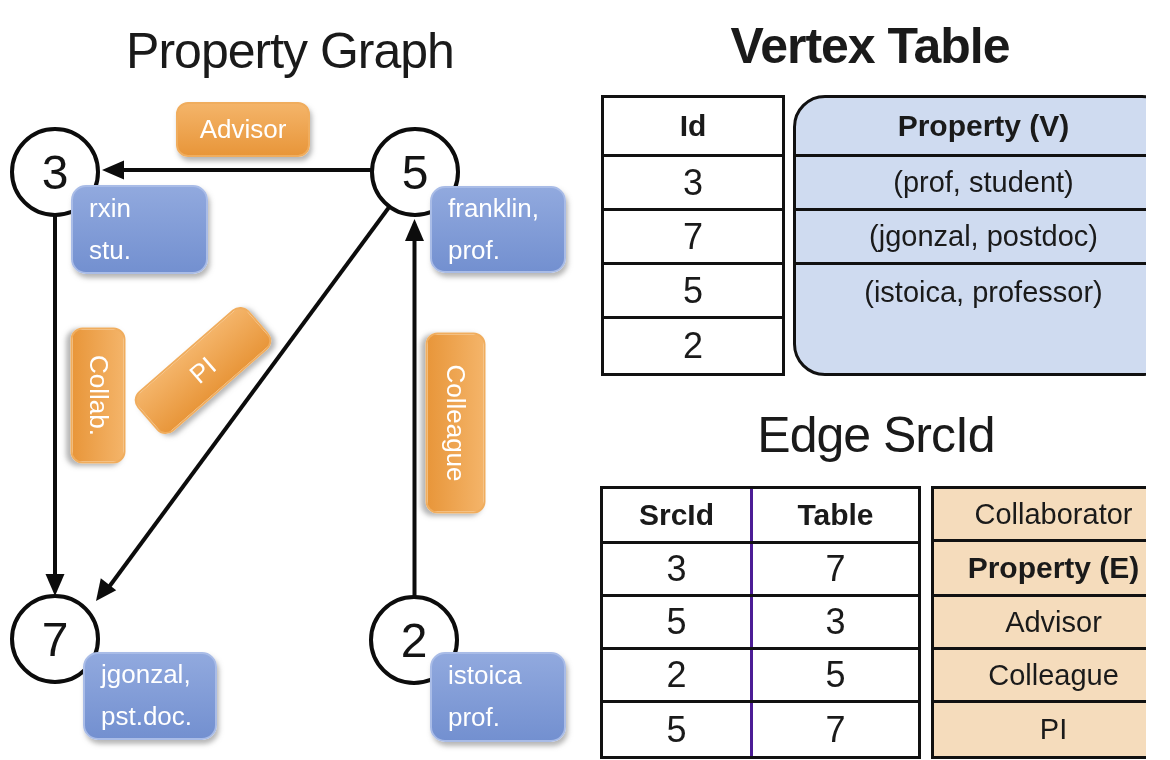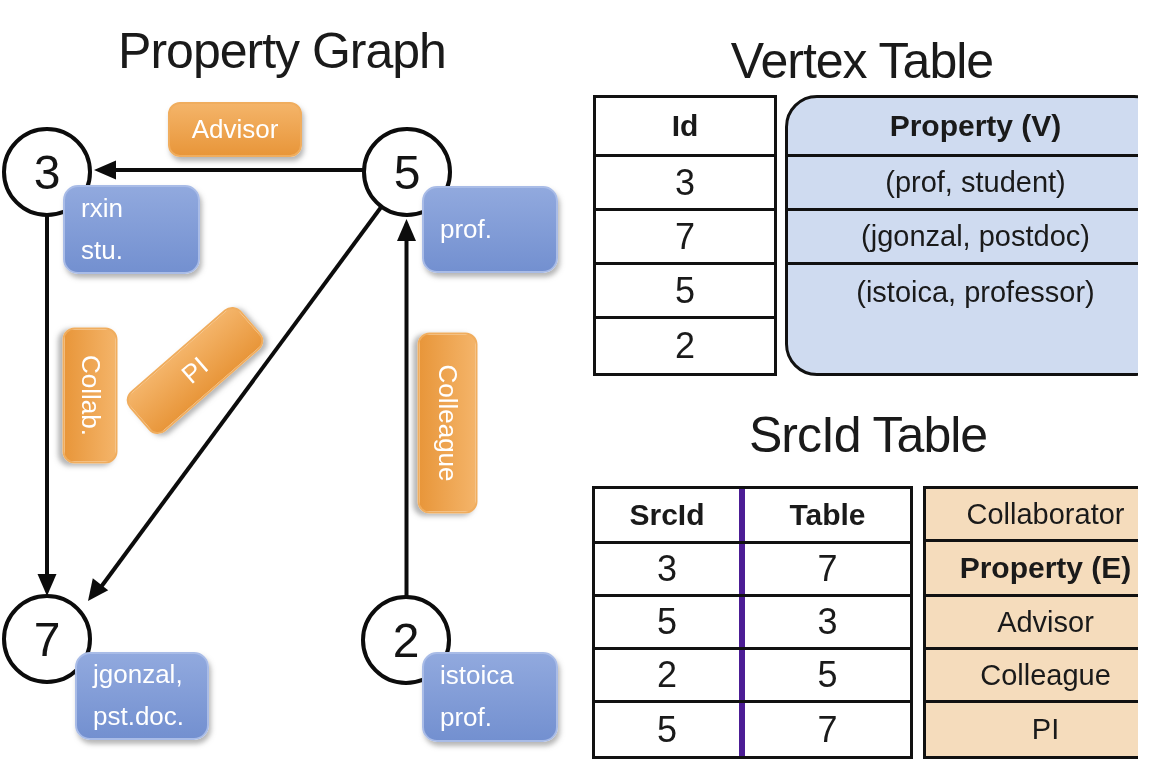--- a/index.html
+++ b/index.html
@@ -1,18 +1,18 @@
 <!DOCTYPE html>
 <html style="--orange-light: #f4b469; --orange-dark: #e8963a; --orange-border: #f0ad5e; --blue-light: #91a9de; --blue-dark: #7390d0; --blue-border: #a9bce7; --vertex-fill: #cfdbf0; --edge-fill: #f5dcbc; --line: #111111;"><head>
 <meta charset="utf-8">
 <style>
   html,body{margin:0;padding:0;background:#fff;}
   .stage{
     position:relative;width:1138px;height:760px;background:#ffffff;overflow:hidden;
-    font-family:"Liberation Sans","DejaVu Sans",sans-serif;color:#111;
+    font-family:"Liberation Sans","DejaVu Sans",sans-serif;color:#111;margin-left:8px;
   }
 
   
   .big-title{
     position:absolute;text-align:center;font-size:50px;letter-spacing:-1px;
     color:#1a1a1a;font-weight:400;white-space:nowrap;
   }
 
   
   svg.edges{position:absolute;left:0;top:0;}
@@ -56,21 +56,21 @@
   }
   .tcol .row:last-child{border-bottom:none;}
   .tcol .row.hdr{font-weight:bold;font-size:30px;}
   .tcol .row.num{font-size:36px;}
   .vfill{background:var(--vertex-fill,#cfdbf0);border-radius:32px;}
   .efill{background:var(--edge-fill,#f5dcbc);}
   .split{display:flex;}
   .split .cell{
     box-sizing:border-box;display:flex;align-items:center;justify-content:center;flex:0 0 auto;
   }
-  .split .cell.first{border-right:6px solid #4c1d95;}
+  .split .cell.first{border-right:3px solid #4c1d95;}
 </style>
 </head>
 <body>
 
 <div class="stage">
 
   <div class="big-title" style="left:32px;top:22px;width:500px;">Property Graph</div>
 
   <svg class="edges" width="1170" height="760" viewBox="0 0 1170 760">
 
@@ -122,49 +122,50 @@
   </div>
   <div class="node" style="left:361px;top:595px;">
     <span>2</span>
   </div>
 
   <div class="card" style="left:63px;top:185px;width:137px;height:89px;">
     <span>rxin</span>
     <span>stu.</span>
   </div>
   <div class="card" style="left:422px;top:186px;width:136px;height:87px;">
+    <span>franklin,</span>
     <span>prof.</span>
   </div>
   <div class="card" style="left:75px;top:652px;width:134px;height:88px;">
     <span>jgonzal,</span>
     <span>pst.doc.</span>
   </div>
   <div class="card" style="left:422px;top:652px;width:136px;height:90px;">
     <span>istoica</span>
     <span>prof.</span>
   </div>
 
-  <div class="big-title" style="left:582px;top:32px;width:560px;">Vertex Table</div>
+  <div class="big-title" style="left:582px;top:17px;width:560px;font-weight:bold;">Vertex Table</div>
 
   <div class="tcol" style="left:593px;top:95px;width:184px;height:281px;">
     <div class="row hdr" style="height:59px;text-align:right;">Id</div>
     <div class="row num" style="height:54px;">3</div>
     <div class="row num" style="height:54px;">7</div>
     <div class="row num" style="height:54px;">5</div>
     <div class="row num" style="height:54px;">2</div>
   </div>
 
   <div class="tcol vfill" style="left:785px;top:95px;width:381px;height:281px;">
     <div class="row hdr" style="height:59px;">Property (V)</div>
     <div class="row" style="height:54px;">(prof, student)</div>
     <div class="row" style="height:54px;">(jgonzal, postdoc)</div>
     <div class="row" style="height:54px;">(istoica, professor)</div>
   </div>
 
-  <div class="big-title" style="left:588px;top:406px;width:560px;">SrcId Table</div>
+  <div class="big-title" style="left:588px;top:406px;width:560px;">Edge SrcId</div>
 
   <div class="tcol" style="left:592px;top:486px;width:321px;height:273px;">
     <div class="row hdr split" style="height:55px;padding:0;">
       <div class="cell first" style="width:150px;height:100%;">SrcId</div>
       <div class="cell" style="width:165px;height:100%;">Table</div>
     </div>
     <div class="row num split" style="height:53px;padding:0;">
       <div class="cell first" style="width:150px;height:100%;">3</div>
       <div class="cell" style="width:165px;height:100%;">7</div>
     </div>

